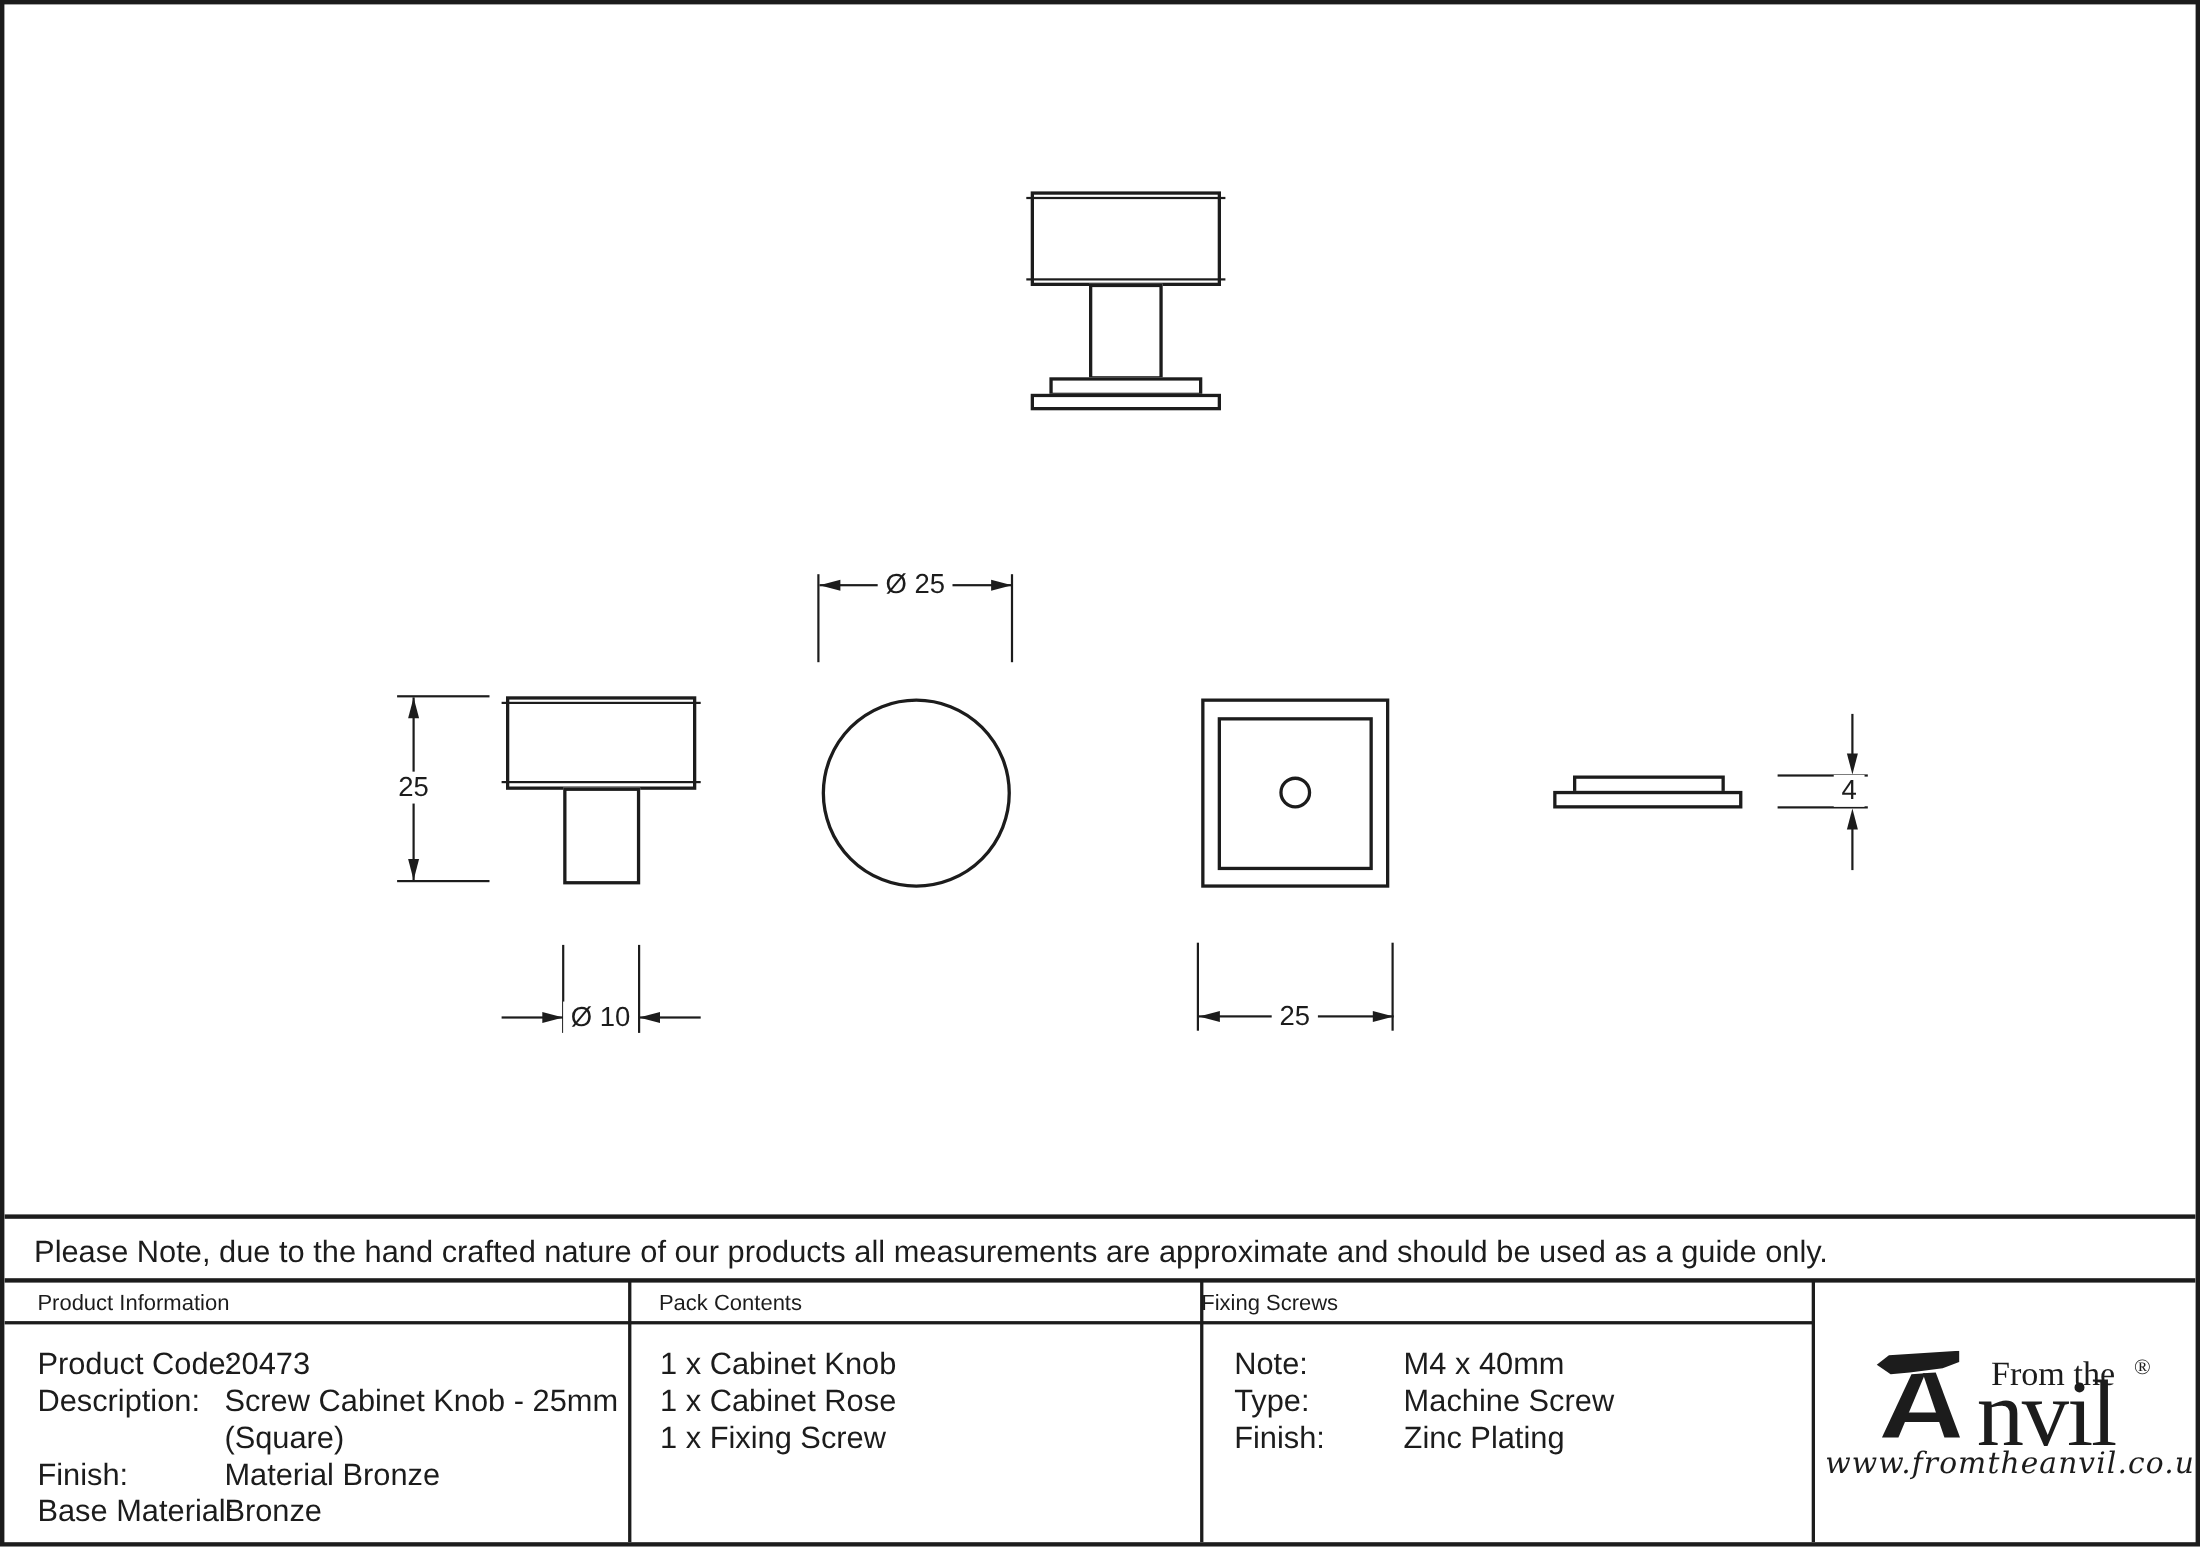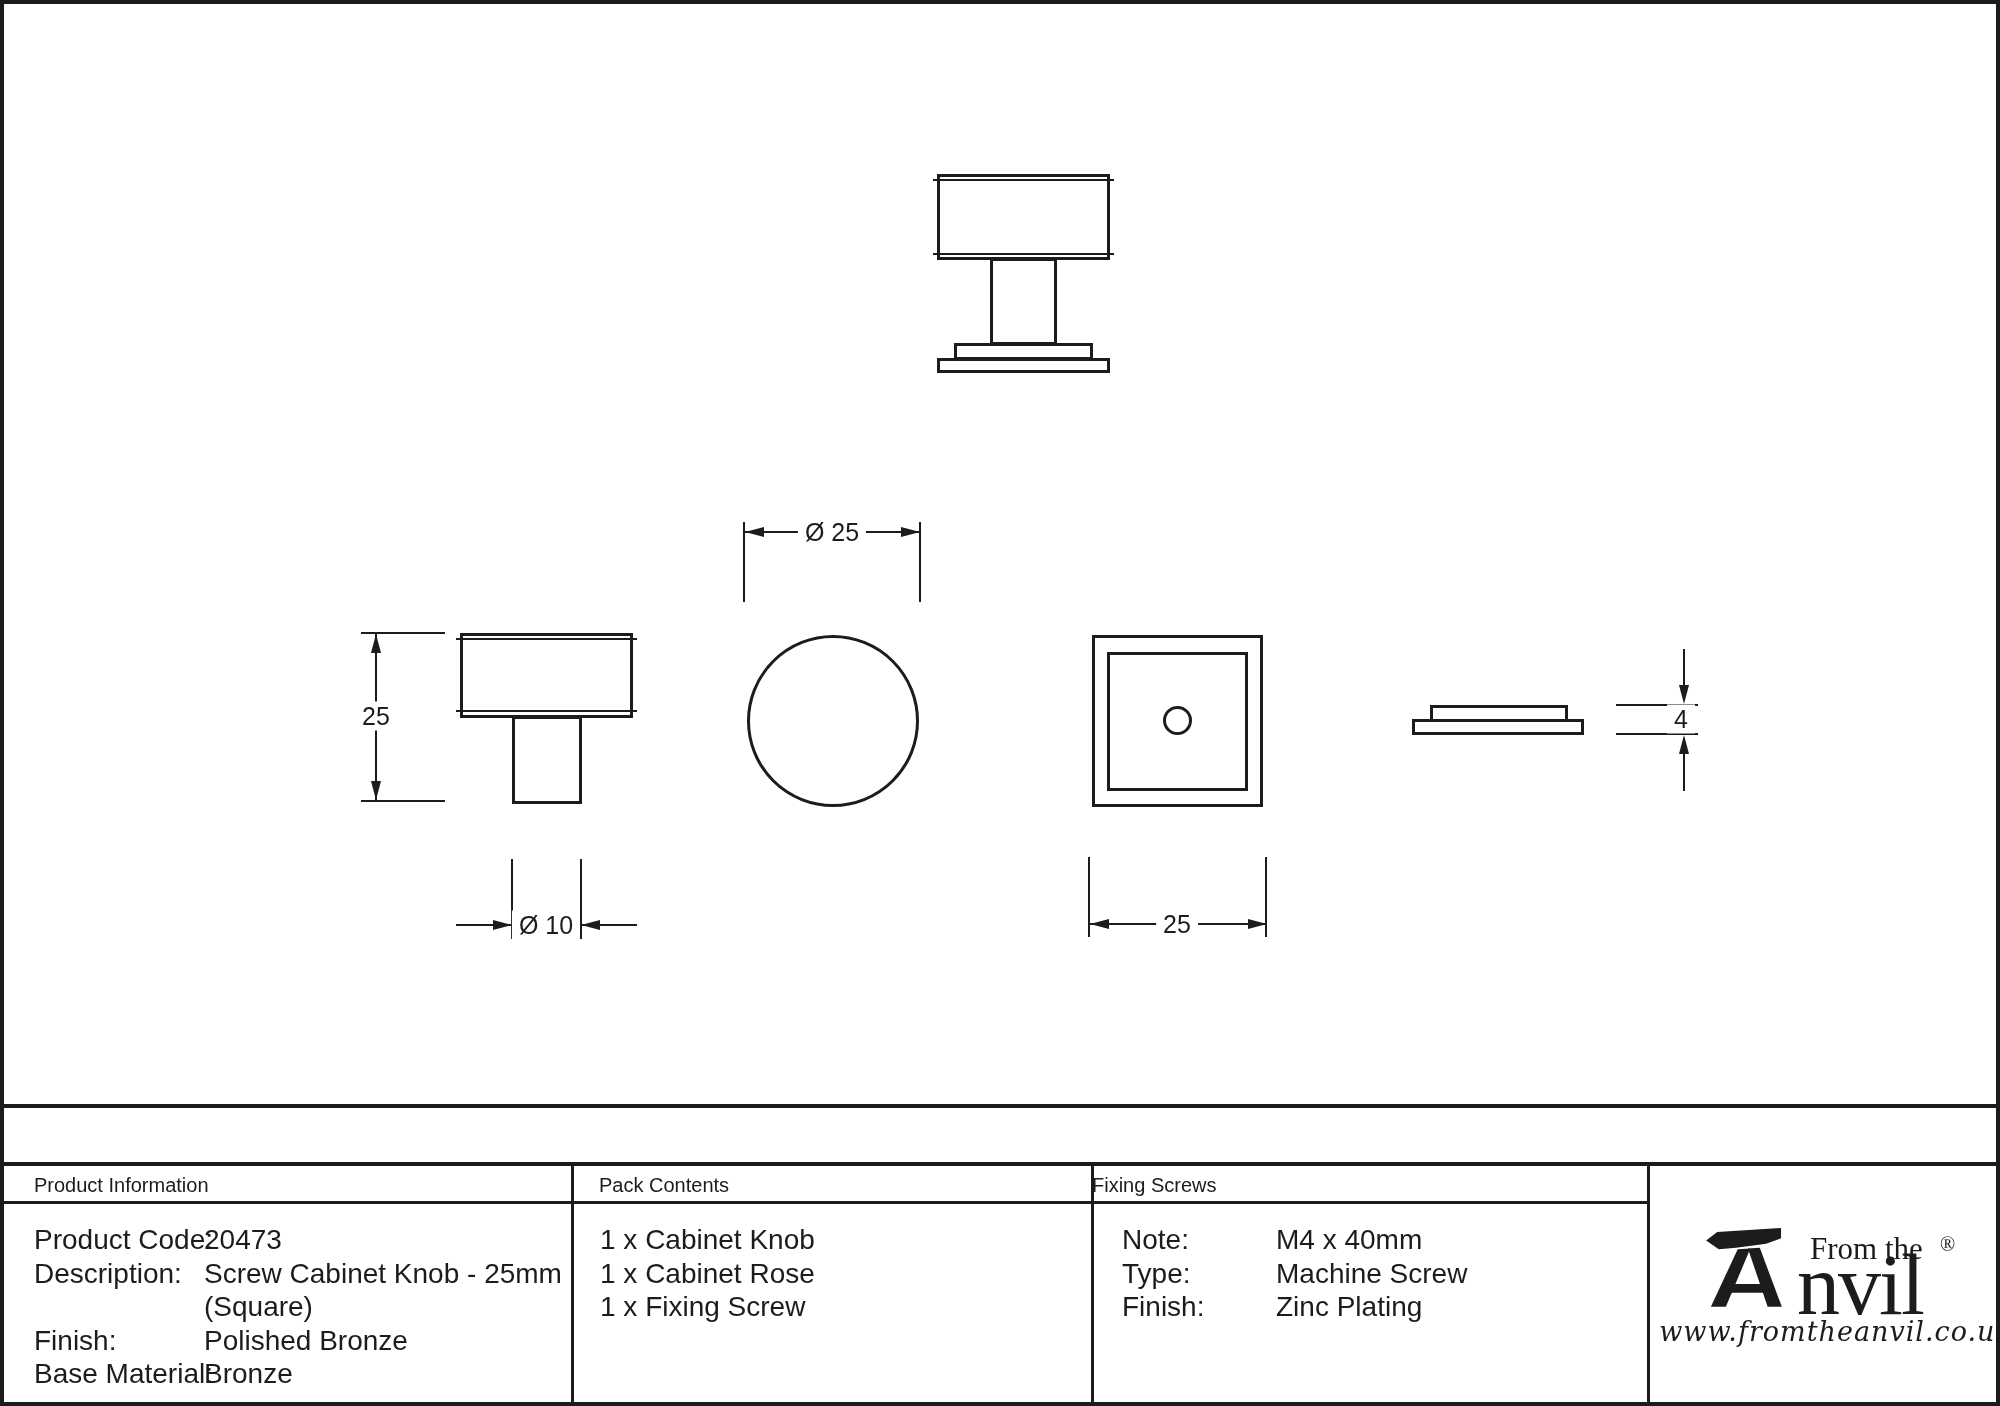--- a/index.html
+++ b/index.html
@@ -103,20 +103,21 @@
       <div class="bar" style="left:1612px;top:729px;width:82px;height:2px;"></div>
       <div class="bar" style="left:1679px;top:645px;width:2px;height:38px;"></div>
       <div class="arr arr-d" style="left:1675px;top:681px;"></div>
       <div class="bar" style="left:1679px;top:749px;width:2px;height:38px;"></div>
       <div class="arr arr-u" style="left:1675px;top:731px;"></div>
       <div class="dim-label" style="left:1677px;top:715px;">4</div>
     </div>
   </div>
 
   <div class="bar" style="left:0;top:1100px;width:1992px;height:4px;"></div>
+  <div class="txt" style="left:27px;top:1134px;">Please Note, due to the hand crafted nature of our products all measurements are approximate and should be used as a guide only.</div>
   <div class="bar" style="left:0;top:1158px;width:1992px;height:4px;"></div>
 
   <div>
 
     <div class="bar" style="left:0;top:1197px;width:1645px;height:3px;"></div>
     <div class="bar" style="left:567px;top:1160px;width:3px;height:238px;"></div>
     <div class="bar" style="left:1087px;top:1160px;width:3px;height:238px;"></div>
     <div class="bar" style="left:1643px;top:1160px;width:3px;height:238px;"></div>
 
     <div class="txt hdr" style="left:30px;top:1181px;">Product Information</div>
@@ -124,21 +125,21 @@
     <div class="txt hdr" style="left:1088px;top:1181px;">Fixing Screws</div>
 
     <div>
       <div class="txt" style="left:30px;top:1236px;">Product Code:</div>
       <div class="txt" style="left:200px;top:1236px;">20473</div>
       <div class="txt" style="left:30px;top:1270px;">Description:</div>
       <div class="txt" style="left:200px;top:1270px;">Screw Cabinet Knob - 25mm</div>
       <div class="txt" style="left:30px;top:1303px;"></div>
       <div class="txt" style="left:200px;top:1303px;">(Square)</div>
       <div class="txt" style="left:30px;top:1337px;">Finish:</div>
-      <div class="txt" style="left:200px;top:1337px;">Polished Bronze</div>
+      <div class="txt" style="left:200px;top:1337px;">Material Bronze</div>
       <div class="txt" style="left:30px;top:1370px;">Base Material:</div>
       <div class="txt" style="left:200px;top:1370px;">Bronze</div>
     </div>
 
     <div>
       <div class="txt" style="left:596px;top:1236px;">1 x Cabinet Knob</div>
       <div class="txt" style="left:596px;top:1270px;">1 x Cabinet Rose</div>
       <div class="txt" style="left:596px;top:1303px;">1 x Fixing Screw</div>
     </div>
 

